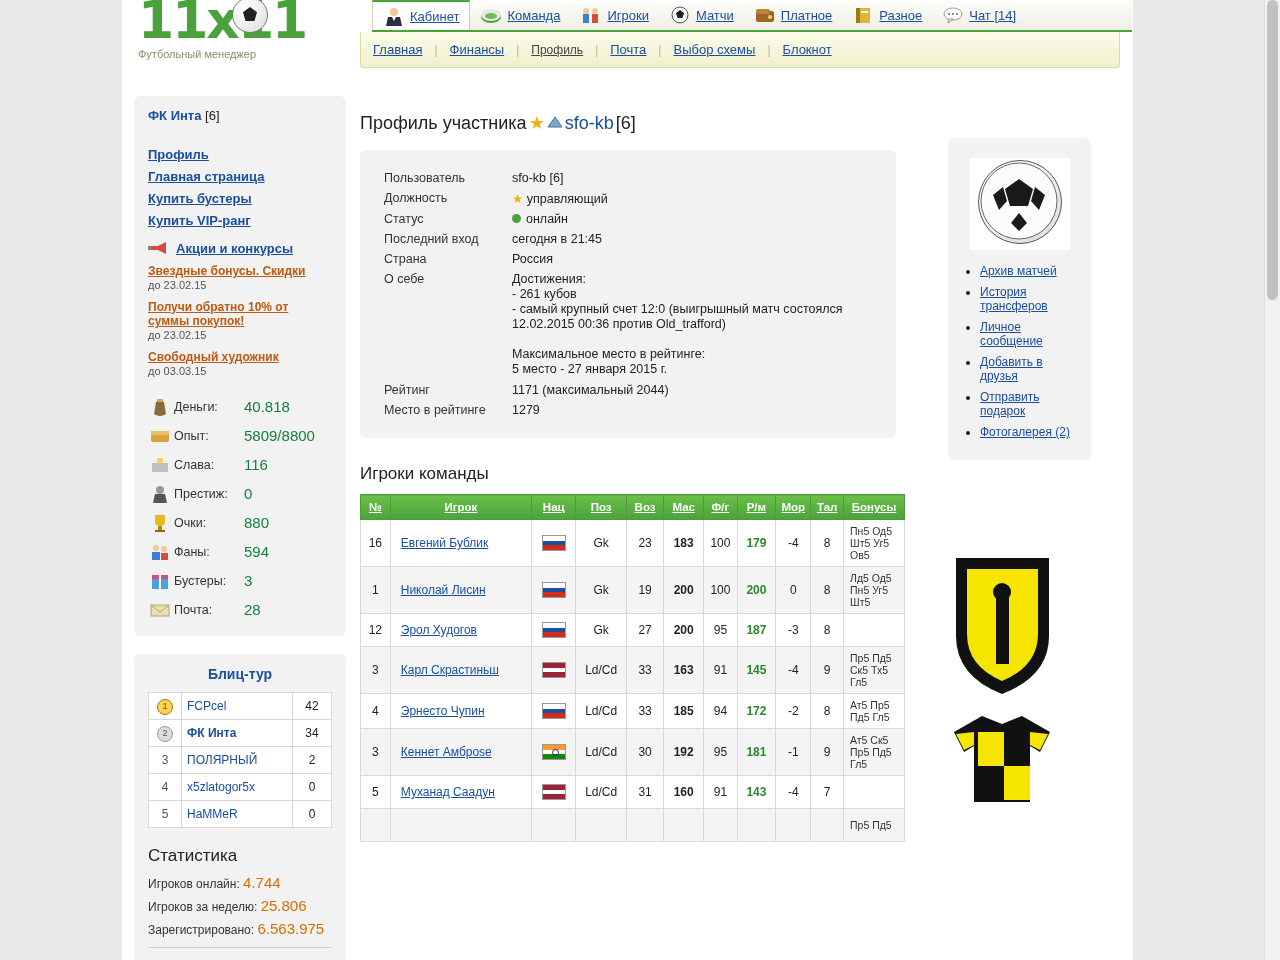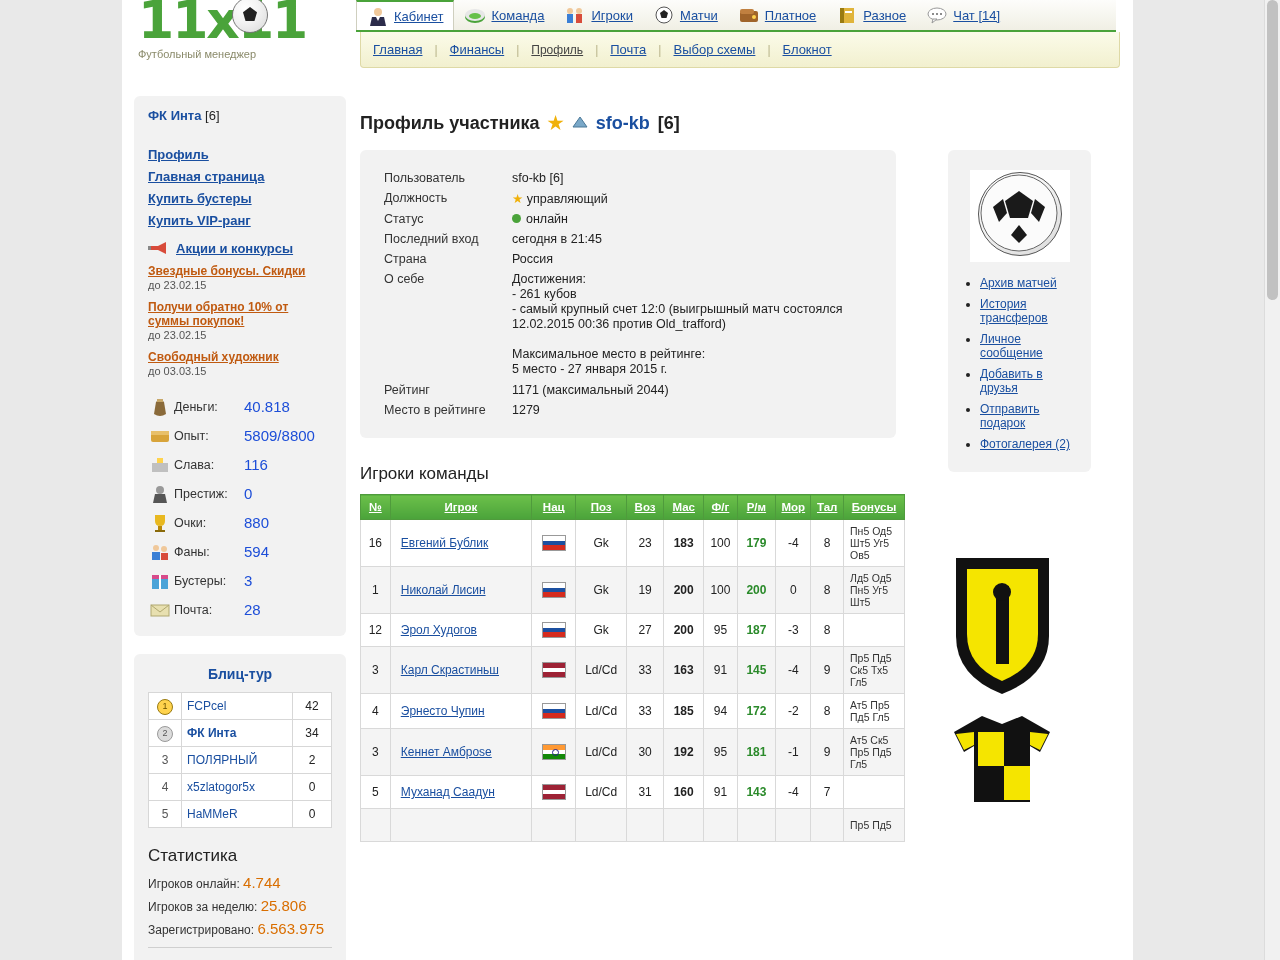--- a/index.html
+++ b/index.html
@@ -33,21 +33,21 @@
   }
   .logo-ball:before{
     content:"";position:absolute;left:10px;top:9px;width:14px;height:14px;background:#222;
     clip-path:polygon(50% 0%,100% 38%,82% 100%,18% 100%,0% 38%);
   }
   .logo-sub{
     font-size:11px;color:#8a8a6a;margin-top:2px;font-family:"Liberation Sans",sans-serif;
   }
 
   .topnav{
-    position:absolute;left:356px;top:0;width:760px;height:30px;
+    position:absolute;left:372px;top:0;width:760px;height:30px;
     background:linear-gradient(#fdfdfb,#f0efe4);
     border-bottom:2px solid #4aa33a;
   }
   .topnav ul{list-style:none;margin:0;padding:0;display:flex;height:30px;align-items:center;}
   .topnav li{display:flex;align-items:center;gap:5px;padding:0 10px;height:30px;}
   .topnav li.active{background:#ffffff;border:1px solid #cfcfbf;border-bottom:none;border-top:2px solid #4aa33a;height:28px;}
   .topnav a{font-size:13px;color:#1a4fa0;text-decoration:underline;white-space:nowrap;}
   .tn-ico{display:inline-block;width:22px;height:20px;position:relative;}
 
   .subnav{
@@ -69,41 +69,41 @@
   .lc-promo-title{display:flex;align-items:center;gap:6px;margin:12px 0 8px 0;}
   .lc-promo-title span{font-weight:bold;color:#1a4fa0;font-size:13px;text-decoration:underline;}
   .promo{margin-bottom:8px;}
   .promo a{color:#c05a10;font-weight:bold;font-size:12px;text-decoration:underline;display:block;line-height:14px;}
   .promo .until{color:#555;font-size:11px;}
 
   .stats{margin-top:14px;}
   .stat-row{display:flex;align-items:center;height:29px;}
   .stat-ico{width:26px;height:22px;position:relative;flex:none;}
   .stat-label{width:70px;color:#333;font-size:12.5px;}
-  .stat-val{color:#1d4ed8;font-size:15px;font-weight:normal;}
+  .stat-val{color:#15803d;font-size:15px;font-weight:normal;}
 
   .blitz{margin-top:18px;background:#f2f2f2;border-radius:6px;padding:12px 14px;width:212px;box-sizing:border-box;}
   .blitz h3{margin:0 0 10px 0;text-align:center;font-size:14px;}
   .blitz h3 a{color:#1a4fa0;}
   table.blitz-t{width:100%;border-collapse:collapse;font-size:12px;}
   table.blitz-t td{border:1px solid #d7d7d7;background:#fff;padding:3px 5px;height:20px;}
   table.blitz-t td.rank{width:22px;text-align:center;color:#555;}
   table.blitz-t td.score{width:28px;text-align:center;}
   .medal{display:inline-block;width:14px;height:14px;border-radius:50%;border:1px solid #9a7b10;font-size:9px;line-height:13px;text-align:center;color:#6b5200;}
   .m1{background:#ffd34d;}
   .m2{background:#dcdcdc;border-color:#9a9a9a;color:#555;}
 
   .sec-title{font-size:17px;margin:18px 0 8px 0;color:#222;font-weight:normal;}
   .stat2{font-size:12px;color:#333;margin-bottom:6px;}
   .stat2 b{color:#d96e00;font-weight:normal;font-size:15px;}
   .hr{border-top:1px solid #cfcfcf;margin:10px 0;}
 
   
   .main{position:absolute;left:360px;top:112px;width:545px;}
-  .main h1{font-size:18px;font-weight:bold;margin:0 0 16px 0;display:flex;align-items:center;gap:8px;text-align:center;}
+  .main h1{font-size:18px;font-weight:normal;margin:0 0 16px 0;display:flex;align-items:center;gap:2px;text-align:center;}
   .main h1 a{color:#1a4fa0;}
   .profile-card{
     background:#f2f2f2;border-radius:6px;padding:18px 24px;box-sizing:border-box;width:536px;
   }
   table.prof{border-collapse:collapse;font-size:12.5px;width:100%;}
   table.prof td{padding:3px 0;vertical-align:top;}
   table.prof td.k{width:128px;color:#333;}
   table.prof td.v{color:#222;}
   .star{color:#f0b10a;}
   .dot-online{display:inline-block;width:9px;height:9px;border-radius:50%;background:#4aa33a;margin-right:5px;}
@@ -123,21 +123,21 @@
   table.pl td.mas{font-weight:bold;}
   table.pl td.rm{color:#2a8a2a;font-weight:bold;}
   table.pl td.bon{text-align:left;font-size:10.5px;line-height:12px;color:#333;padding-left:6px;}
   .flag{display:inline-block;width:22px;height:14px;border:1px solid #999;vertical-align:middle;}
   .flag-ru{background:linear-gradient(#fff 0 33%, #1b4fa0 33% 66%, #d52b1e 66% 100%);}
   .flag-lv{background:linear-gradient(#9d2235 0 38%, #ffffff 38% 62%, #9d2235 62% 100%);}
   .flag-in{background:linear-gradient(#ff9933 0 33%, #ffffff 33% 66%, #138808 66% 100%);position:relative;}
   .flag-in:after{content:"";position:absolute;left:9px;top:4px;width:5px;height:5px;border:1px solid #23238c;border-radius:50%;}
 
   
-  .rightcol{position:absolute;left:948px;top:150px;width:143px;}
+  .rightcol{position:absolute;left:948px;top:138px;width:143px;}
   .rc-box{background:#f2f2f2;border-radius:6px;padding:14px;box-sizing:border-box;width:143px;}
   .rc-ball{width:100px;height:92px;margin:6px auto 14px auto;position:relative;background:#fff;}
   .rc-ball .b{
     position:absolute;left:8px;top:2px;width:82px;height:82px;border-radius:50%;
     background:radial-gradient(circle at 34% 28%, #ffffff 0%, #f4f4f4 50%, #cfcfcf 100%);
     border:1px solid #555;overflow:hidden;
   }
   .rc-links{list-style:disc;padding-left:18px;margin:0;}
   .rc-links li{margin-bottom:7px;}
   .rc-links a{font-size:12px;color:#1a4fa0;text-decoration:underline;}

